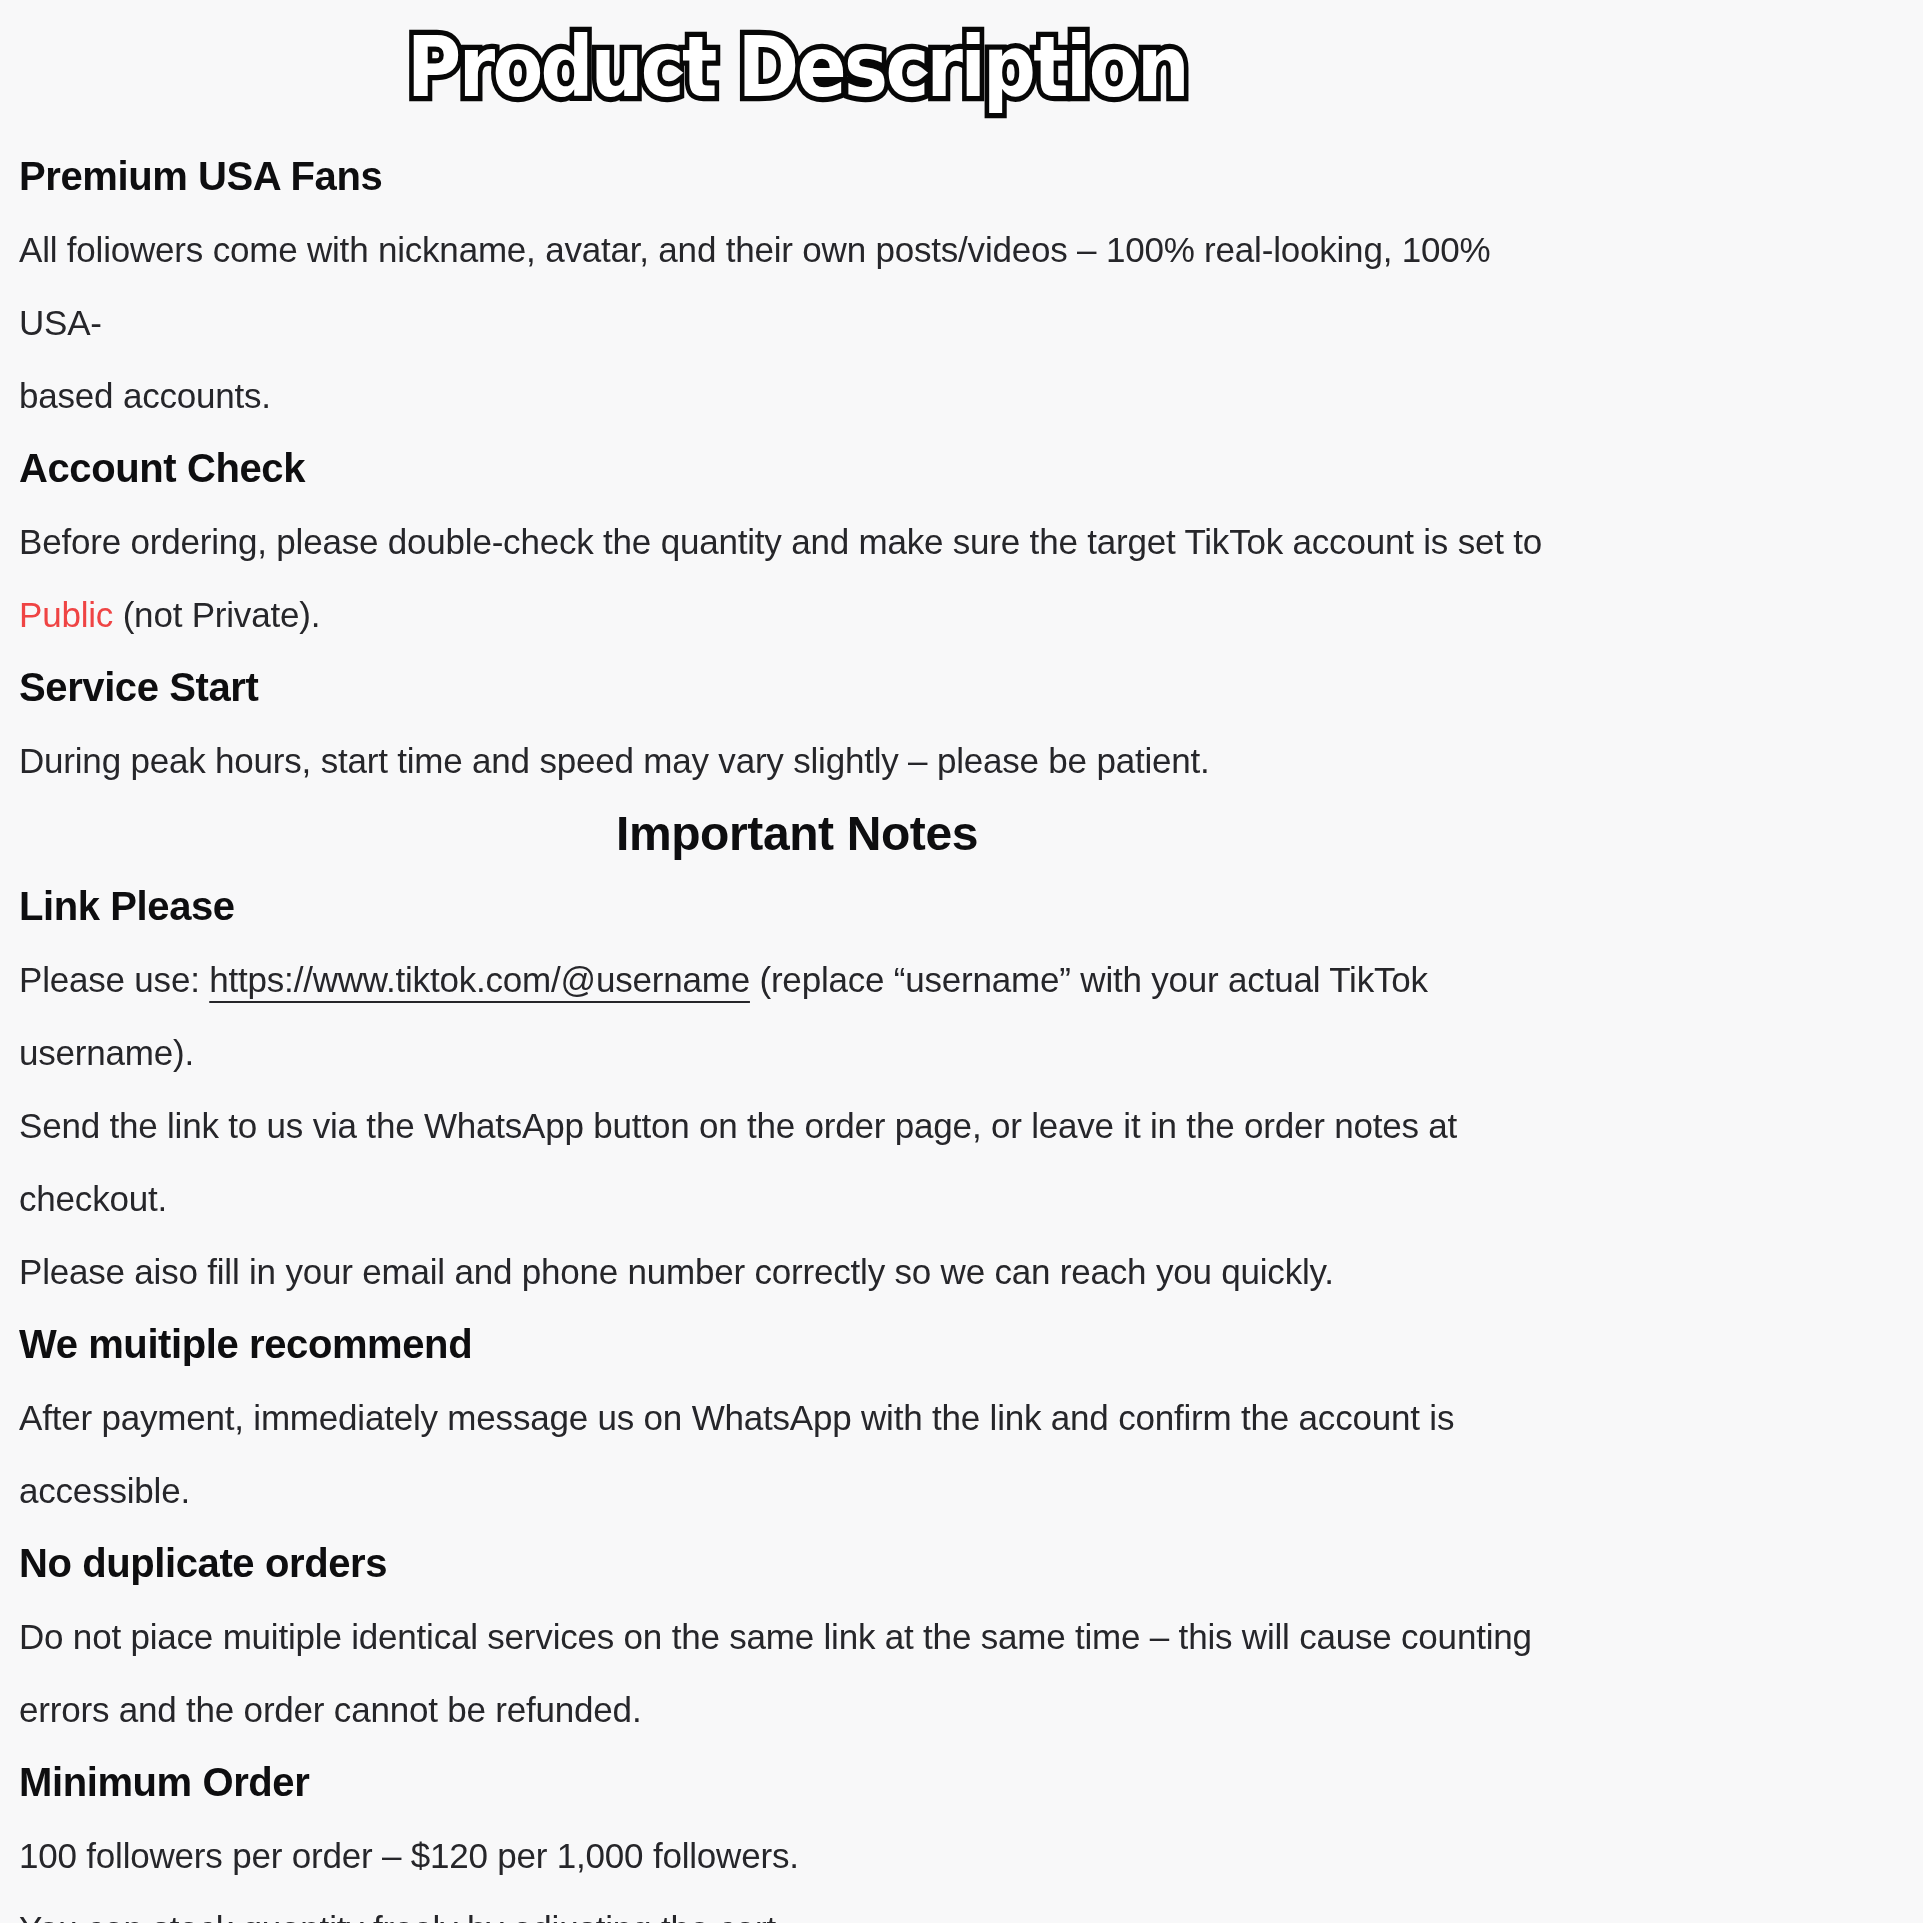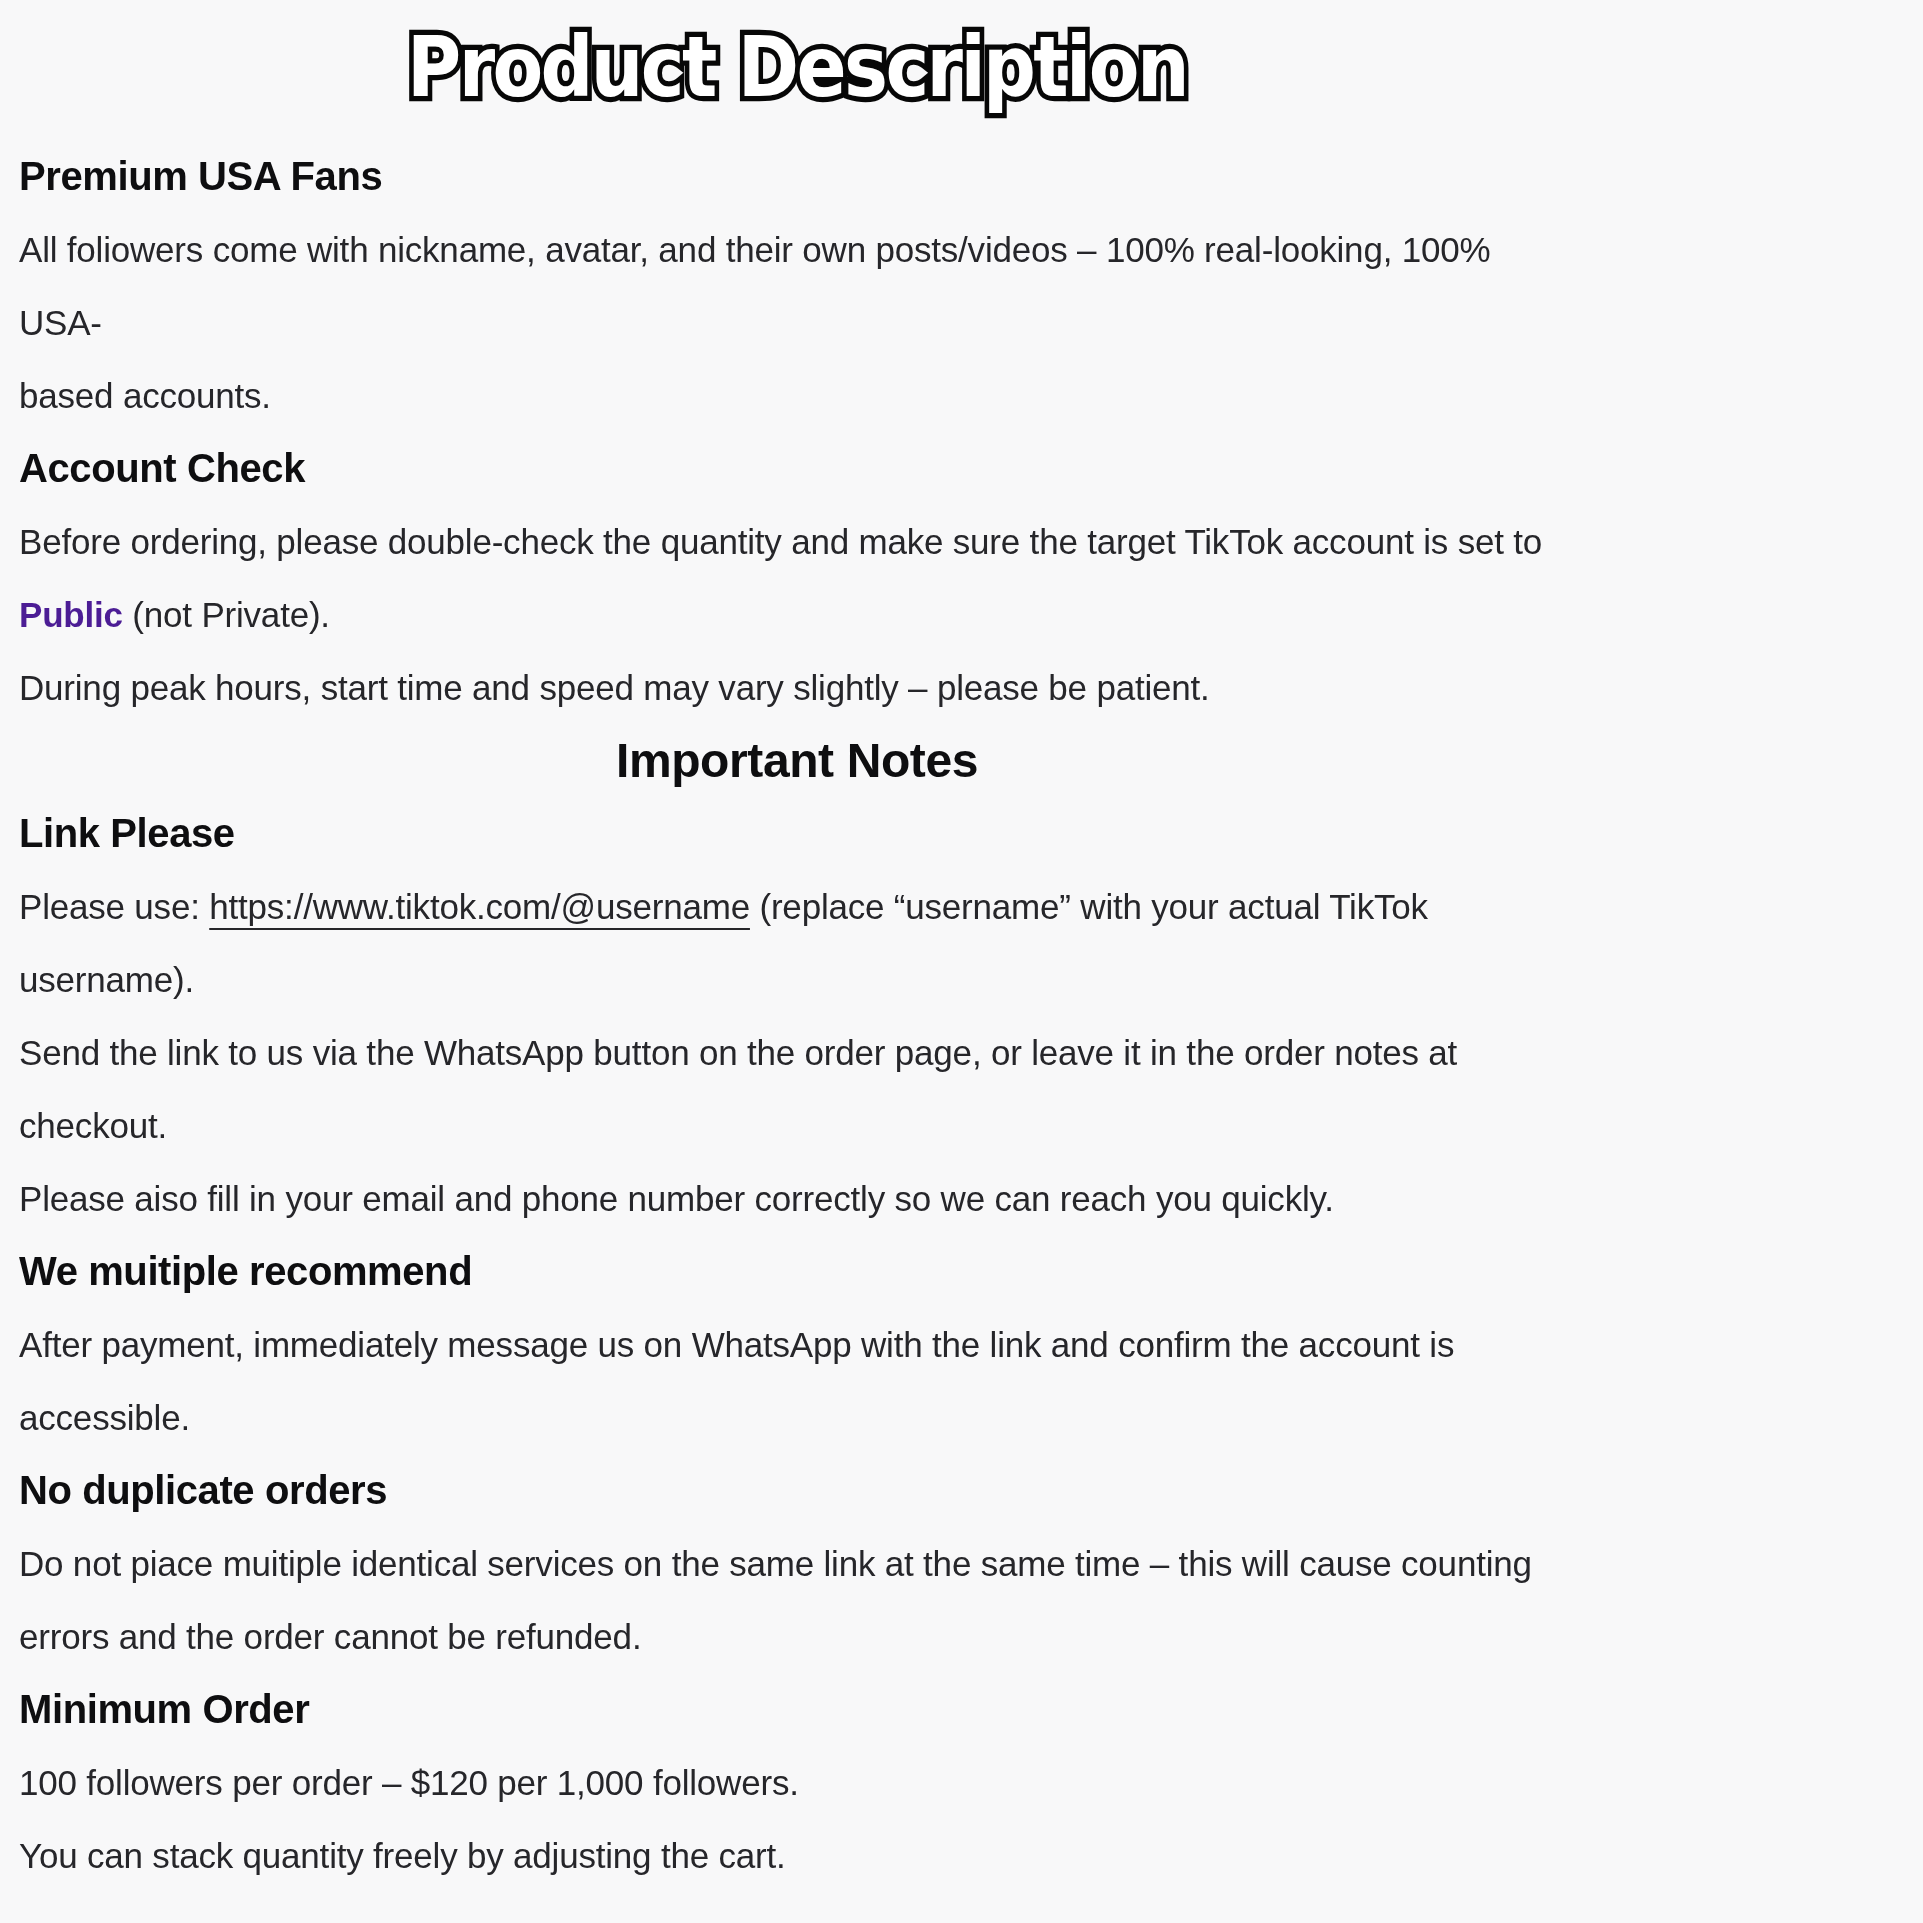--- a/index.html
+++ b/index.html
@@ -63,22 +63,22 @@
     color: #0e0e10;
     text-align: center;
   }
   .content p {
     font-size: 35px;
     font-weight: 400;
     letter-spacing: -0.2px;
     color: #26262a;
   }
   .content p strong {
-    font-weight: 700;
-    color: #4c1d95;
+    font-weight: 400;
+    color: #ef4444;
   }
   .content p a.url-link {
     color: #26262a;
     text-decoration: underline;
     text-decoration-thickness: 2.3px;
     text-underline-offset: 9px;
     cursor: pointer;
   }
 </style>
 </head>
@@ -94,20 +94,21 @@
   <div class="content">
 
     <h3>Premium USA Fans</h3>
     <p>All foliowers come with nickname, avatar, and their own posts/videos – 100% real-looking, 100% USA-
 based accounts.</p>
 
     <h3>Account Check</h3>
     <p><span>Before ordering, please double-check the quantity and make sure the target TikTok account is set to
 </span><strong>Public</strong><span> (not Private).</span></p>
 
+    <h3>Service Start</h3>
     <p>During peak hours, start time and speed may vary slightly – please be patient.</p>
 
     <h2>Important Notes</h2>
 
     <h3>Link Please</h3>
     <p><span>Please use: </span><a class="url-link">https://www.tiktok.com/@username</a><span> (replace “username” with your actual TikTok
 username).</span></p>
 
     <p>Send the link to us via the WhatsApp button on the order page, or leave it in the order notes at checkout.
 Please aiso fill in your email and phone number correctly so we can reach you quickly.</p>

